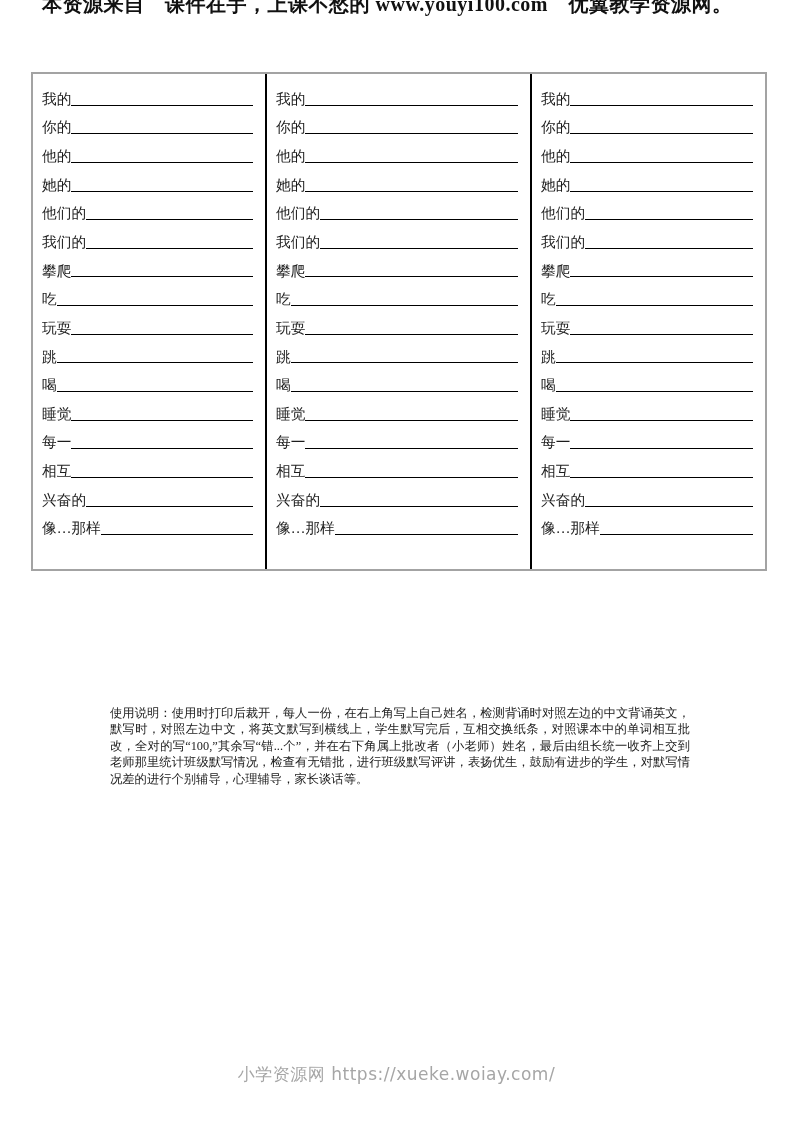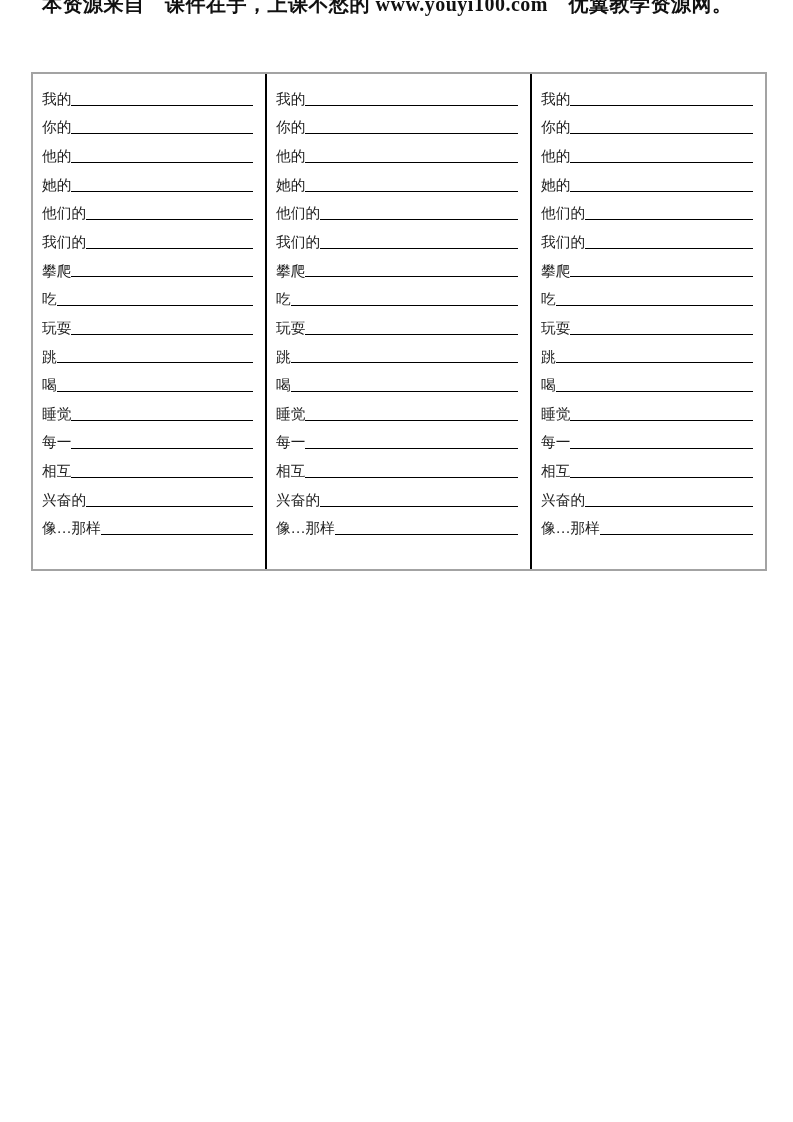--- a/index.html
+++ b/index.html
@@ -294,15 +294,17 @@
           <span class="label">兴奋的</span>
           <span class="blank"></span>
         </div>
         <div class="row">
           <span class="label">像…那样</span>
           <span class="blank"></span>
         </div>
       </div>
     </div>
 
-
+  <p class="instructions">使用说明：使用时打印后裁开，每人一份，在右上角写上自己姓名，检测背诵时对照左边的中文背诵英文，默写时，对照左边中文，将英文默写到横线上，学生默写完后，互相交换纸条，对照课本中的单词相互批改，全对的写“100,”其余写“错...个”，并在右下角属上批改者（小老师）姓名，最后由组长统一收齐上交到老师那里统计班级默写情况，检查有无错批，进行班级默写评讲，表扬优生，鼓励有进步的学生，对默写情况差的进行个别辅导，心理辅导，家长谈话等。</p>
+
+  <div class="footer">小学资源网 https://xueke.woiay.com/</div>
 
 </div>
 
 </body></html>

